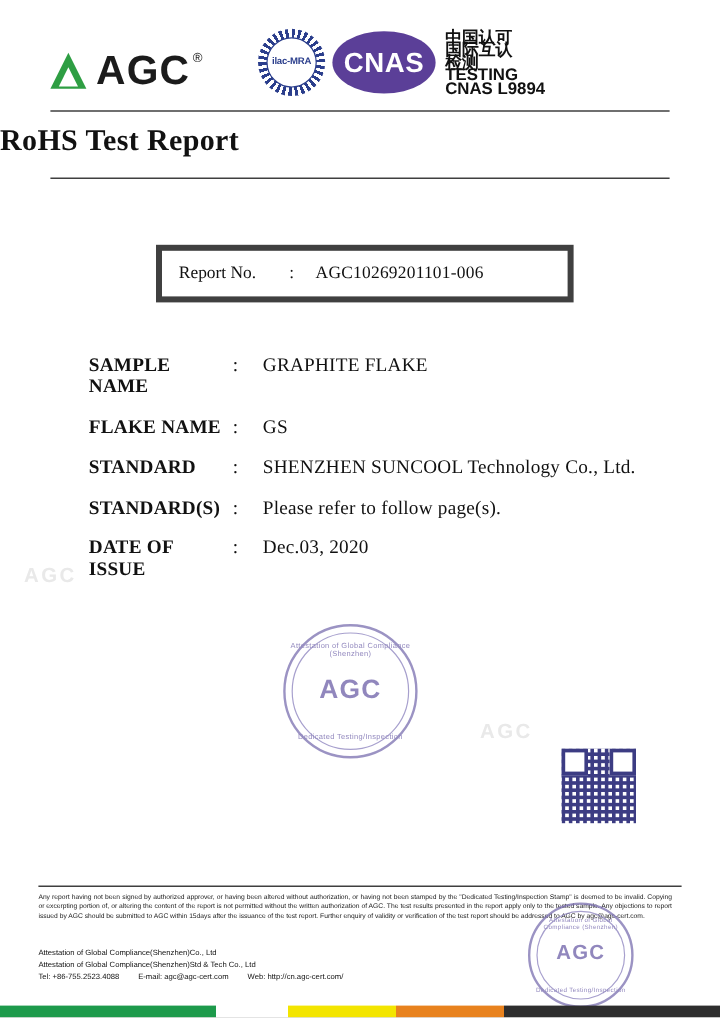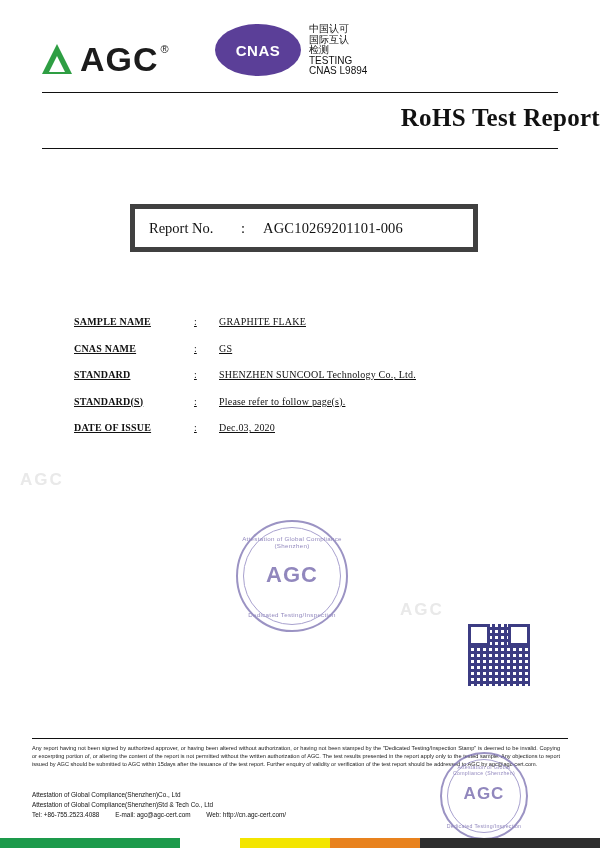--- a/index.html
+++ b/index.html
@@ -103,72 +103,70 @@
     border-radius: 50%;
     background: #5b3f98;
     display: flex;
     align-items: center;
     justify-content: center;
     margin-right: 8px;
   }
   .cnas-oval span {
     font-family: "Liberation Sans", sans-serif;
     color: #ffffff;
-    font-size: 15px;
+    font-size: 23px;
     font-weight: bold;
     letter-spacing: 0.5px;
   }
   .cnas-text {
     font-family: "Liberation Sans", sans-serif;
-    font-size: 10px;
+    font-size: 14px;
     line-height: 10.5px;
     color: #111;
-    font-weight: normal;
+    font-weight: bold;
   }
 
   .rule {
     position: absolute;
     left: 42px; right: 42px;
     border-top: 1px solid #111;
   }
   .rule.top { top: 92px; }
   .rule.bottom { top: 148px; }
 
   .doc-title {
     position: absolute;
     left: 0; right: 0;
     top: 104px;
-    text-align: right;
+    text-align: left;
     font-size: 25px;
     font-weight: bold;
     letter-spacing: 0.3px;
-    padding-left: 48px;
   }
 
   
   .report-box {
     position: absolute;
     left: 130px; top: 204px;
     width: 338px; height: 38px;
     border: 5px solid #404040;
     display: flex;
     align-items: center;
     font-size: 14.5px;
   }
   .report-box .lbl { margin-left: 14px; width: 92px; }
   .report-box .colon { width: 22px; }
   .report-box .val { letter-spacing: 0.2px; }
 
   
   .fields {
     position: absolute;
-    left: 74px; top: 316px;
+    left: 74px; top: 296px;
     width: 460px;
-    font-size: 10px;
-    text-decoration: underline;
+    font-size: 16px;
   }
   .field-row {
     display: flex;
     align-items: baseline;
     margin-bottom: 15.5px;
   }
   .field-row .fl {
     width: 120px;
     font-weight: bold;
     letter-spacing: 0.2px;
@@ -315,20 +313,24 @@
     <div class="agc-logo">
       <div class="mark">
         <div class="tri"></div>
         <div class="tri-in"></div>
       </div>
       <div class="word">AGC</div>
       <div class="reg">®</div>
     </div>
 
     <div class="cnas-block">
+      <div class="ilac-seal">
+        <div class="inner"></div>
+        <div class="txt">ilac-MRA</div>
+      </div>
       <div class="cnas-oval">
         <span>CNAS</span>
       </div>
       <div class="cnas-text">
         <div>中国认可</div>
         <div>国际互认</div>
         <div>检测</div>
         <div>TESTING</div>
         <div>CNAS L9894</div>
       </div>
@@ -345,21 +347,21 @@
     <div class="val">AGC10269201101-006</div>
   </div>
 
   <div class="fields">
     <div class="field-row">
       <div class="fl">SAMPLE NAME</div>
       <div class="fc">:</div>
       <div class="fv">GRAPHITE  FLAKE</div>
     </div>
     <div class="field-row">
-      <div class="fl">CNAS NAME</div>
+      <div class="fl">FLAKE NAME</div>
       <div class="fc">:</div>
       <div class="fv">GS</div>
     </div>
     <div class="field-row">
       <div class="fl">STANDARD</div>
       <div class="fc">:</div>
       <div class="fv">SHENZHEN  SUNCOOL  Technology Co., Ltd.</div>
     </div>
     <div class="field-row">
       <div class="fl">STANDARD(S)</div>

